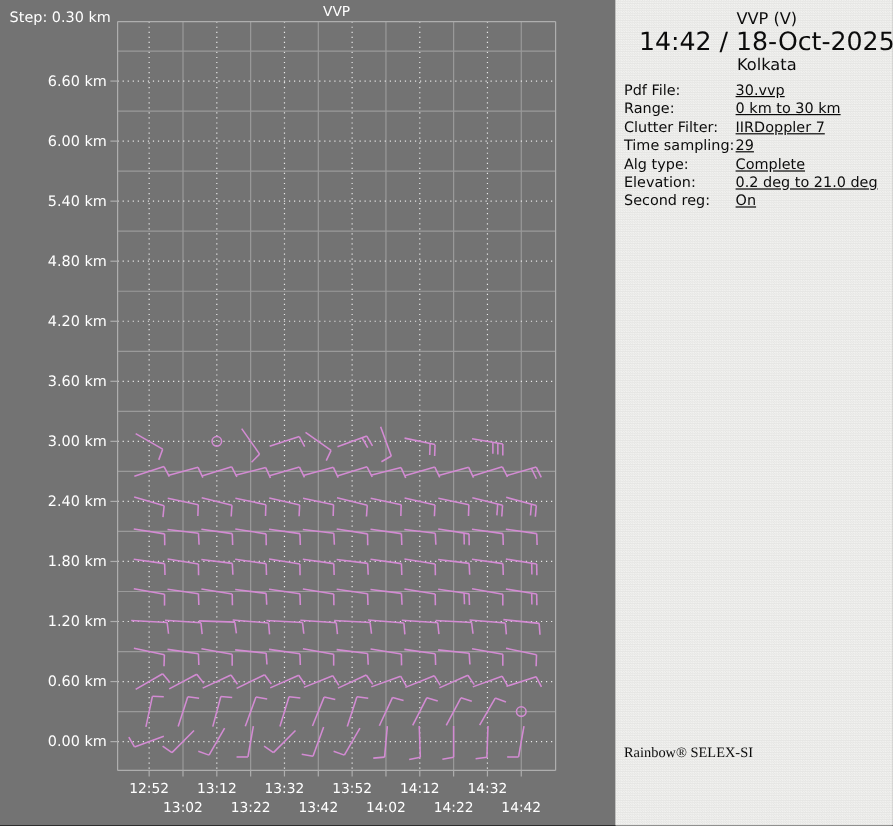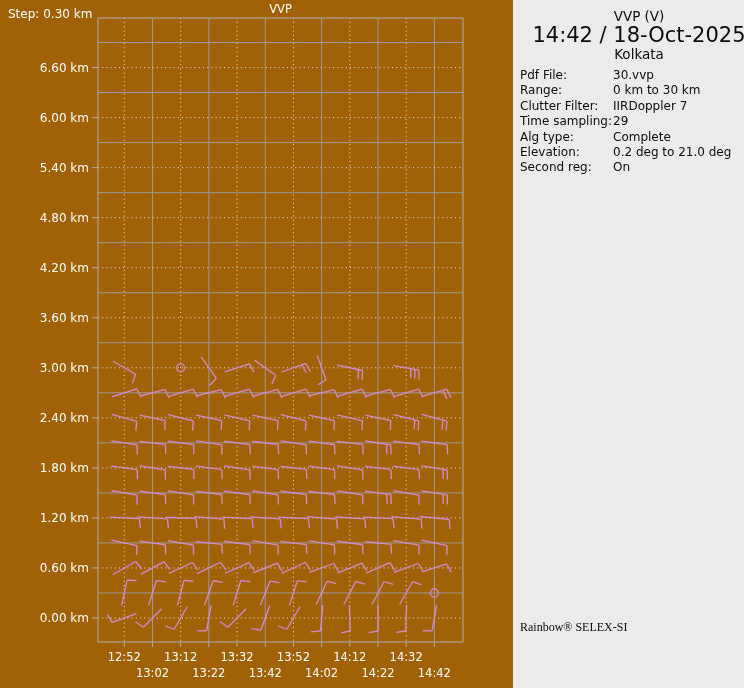--- a/index.html
+++ b/index.html
@@ -1,38 +1,38 @@
 <!DOCTYPE html>
 <html><head>
 <meta charset="utf-8">
 <style>
   html,body{margin:0;padding:0;background:#000;}
   body{width:744px;height:688px;overflow:hidden;font-family:"DejaVu Sans",sans-serif;}
-  .stage{position:relative;width:744px;height:688px;background:#a16207;}
+  .stage{position:relative;width:744px;height:688px;background:#737373;}
 
   .step-label{position:absolute;left:8px;top:7px;color:#fff;font-size:12px;white-space:nowrap;}
   .chart-title{position:absolute;left:98px;top:2px;width:365px;text-align:center;color:#fff;font-size:11.5px;}
 
   svg.chart{position:absolute;left:0;top:0;}
 
   .info-panel{
     position:absolute;left:513px;top:0;width:231px;height:688px;
     background-color:#eaeae8;
     background-image:conic-gradient(#f2f2f0 0 25%, #e5e5e3 0 50%, #f2f2f0 0 75%, #e5e5e3 0);
     background-size:2px 2px;
     color:#0b0b0b;
   }
   .info-head{position:absolute;top:7px;left:0;width:252px;text-align:center;}
   .info-head .t1{font-size:13.5px;line-height:18px;}
   .info-head .t2{font-size:21px;line-height:20px;text-align:center;}
   .info-head .t3{font-size:13.5px;line-height:19px;}
   .info-fields{position:absolute;top:68px;left:7px;width:220px;}
   .field-row{display:flex;font-size:12px;line-height:15.4px;white-space:nowrap;}
   .field-row .lbl{flex:0 0 93px;}
-  .field-row .val{flex:1;}
+  .field-row .val{flex:1;text-decoration:underline;}
   .panel-footer{position:absolute;left:7px;top:620px;font-size:12px;font-family:Liberation Serif, serif;}
 </style>
 </head>
 <body>
 
 <div class="stage">
 
   <span class="step-label">Step: 0.30 km</span>
   <span class="chart-title">VVP</span>
 

